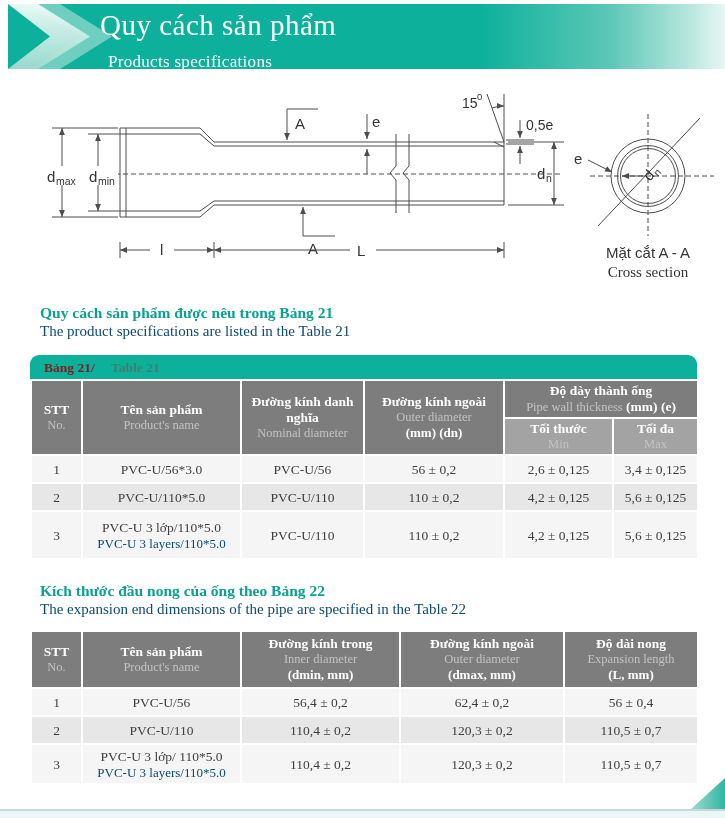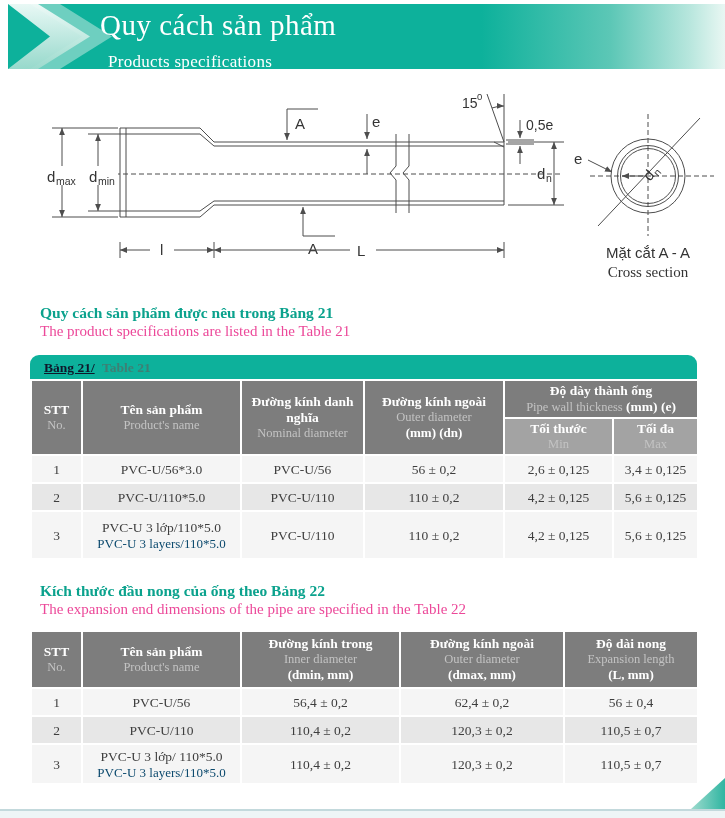--- a/index.html
+++ b/index.html
@@ -22,27 +22,27 @@
   .diagram line,.diagram path.ln,.diagram circle{stroke:#4d4d4d;stroke-width:1;fill:none;}
   .diagram text{fill:#343434;font-family:"Liberation Sans","DejaVu Sans",sans-serif;font-size:15px;}
   .diagram text.small{font-size:10.5px;}
   .diagram text.sup{font-size:9.5px;}
   .diagram .dash{stroke-dasharray:5,3;}
   .cap-vi{font-size:16px;fill:#3d3d3d;font-weight:500;}
   .cap-en{font-family:"Liberation Serif","DejaVu Serif",serif !important;font-size:14.5px;fill:#6f948d;}
   
   .section{position:absolute;left:40px;}
   .section .vi{margin:0;font-size:15.5px;font-weight:bold;color:#0ba28d;line-height:19px;}
-  .section .en{margin:0;font-size:15px;color:#ec4899;line-height:19px;}
+  .section .en{margin:0;font-size:15px;color:#0c4a6e;line-height:19px;}
   
   .tblwrap{position:absolute;left:30px;width:667px;}
   .tbl-title{height:24px;background:#0db19b;border-radius:9px 9px 0 0;
     font-size:13.5px;font-weight:bold;line-height:25px;padding-left:14px;box-sizing:border-box;}
-  .tbl-title .vi{color:#0f172a;text-decoration:underline;}
-  .tbl-title .en{color:#3e7f74;margin-left:4px;}
+  .tbl-title .vi{color:#7f1d1d;}
+  .tbl-title .en{color:#3e7f74;margin-left:13px;}
   table{border-collapse:collapse;table-layout:fixed;width:667px;}
   th,td{border:2px solid #ffffff;box-sizing:border-box;}
   th{background:#7d7d7d;color:#ffffff;font-size:13.5px;font-weight:bold;line-height:16px;
      text-align:center;vertical-align:middle;padding:2px 6px;}
   th .en{display:block;color:#c3c3c3;font-weight:normal;font-size:12.5px;line-height:15px;}
   th .en-inline{color:#c3c3c3;font-weight:normal;font-size:12.5px;}
   th .unit{display:block;color:#ffffff;font-weight:bold;font-size:13px;line-height:16px;}
   th.subth{background:#a3a3a3;}
   td{font-size:13.5px;color:#3e3e3e;text-align:center;vertical-align:middle;padding:2px 4px;line-height:17px;}
   tr.norm td{background:#f5f5f5;}

